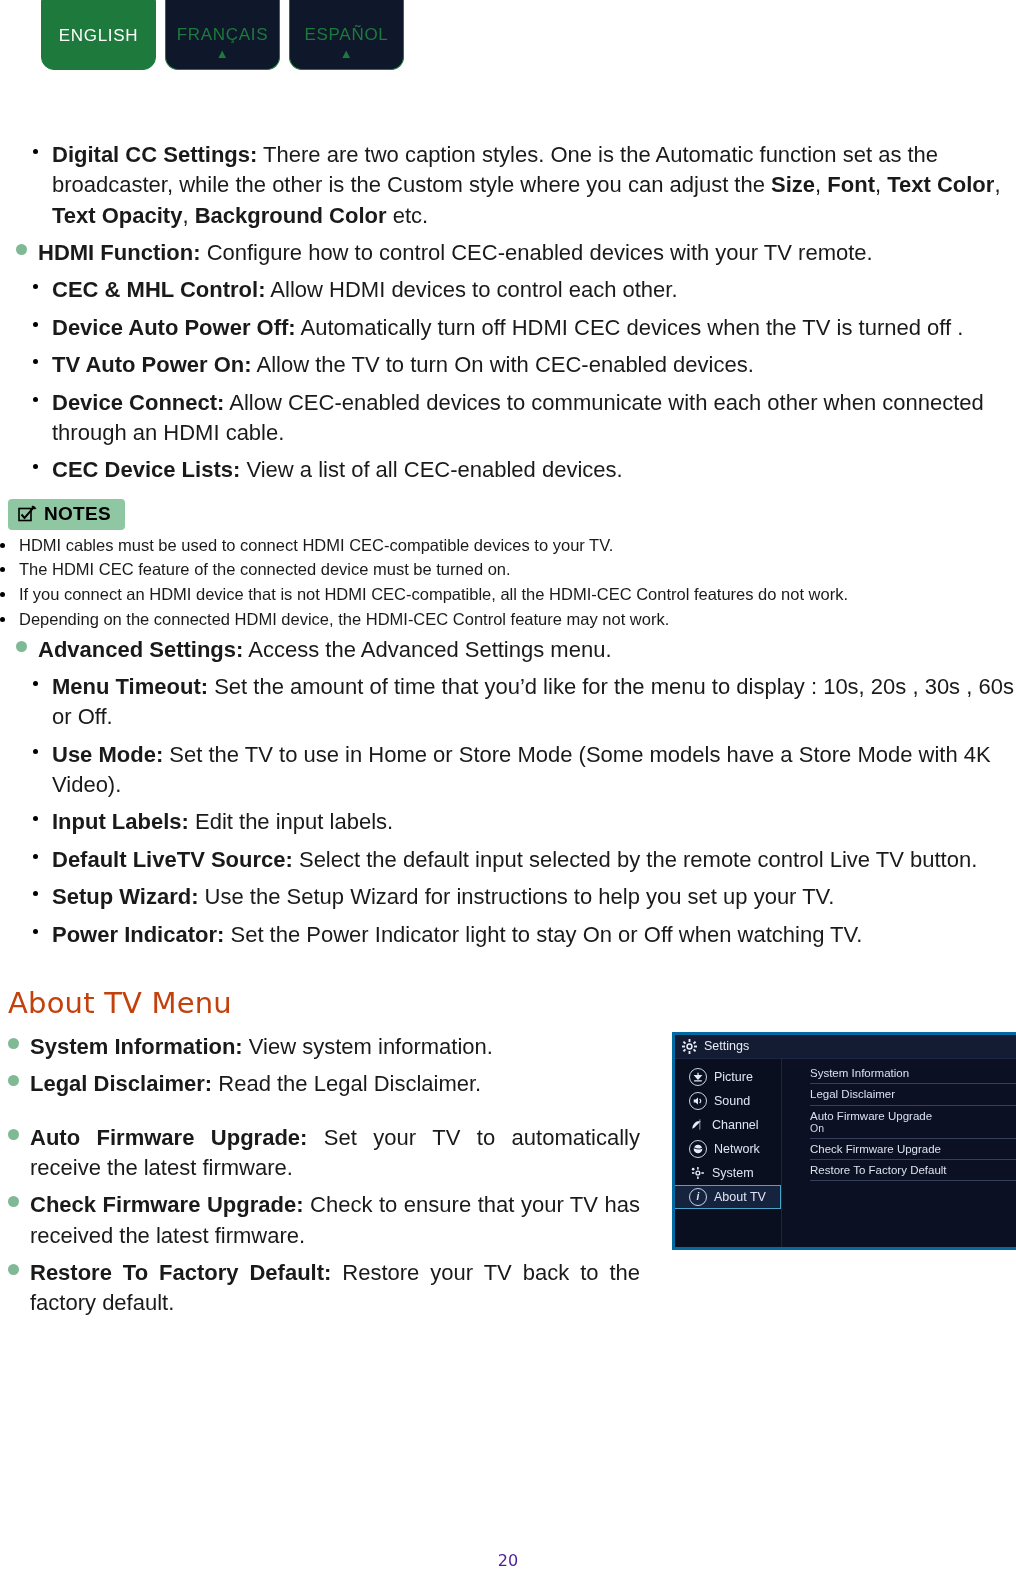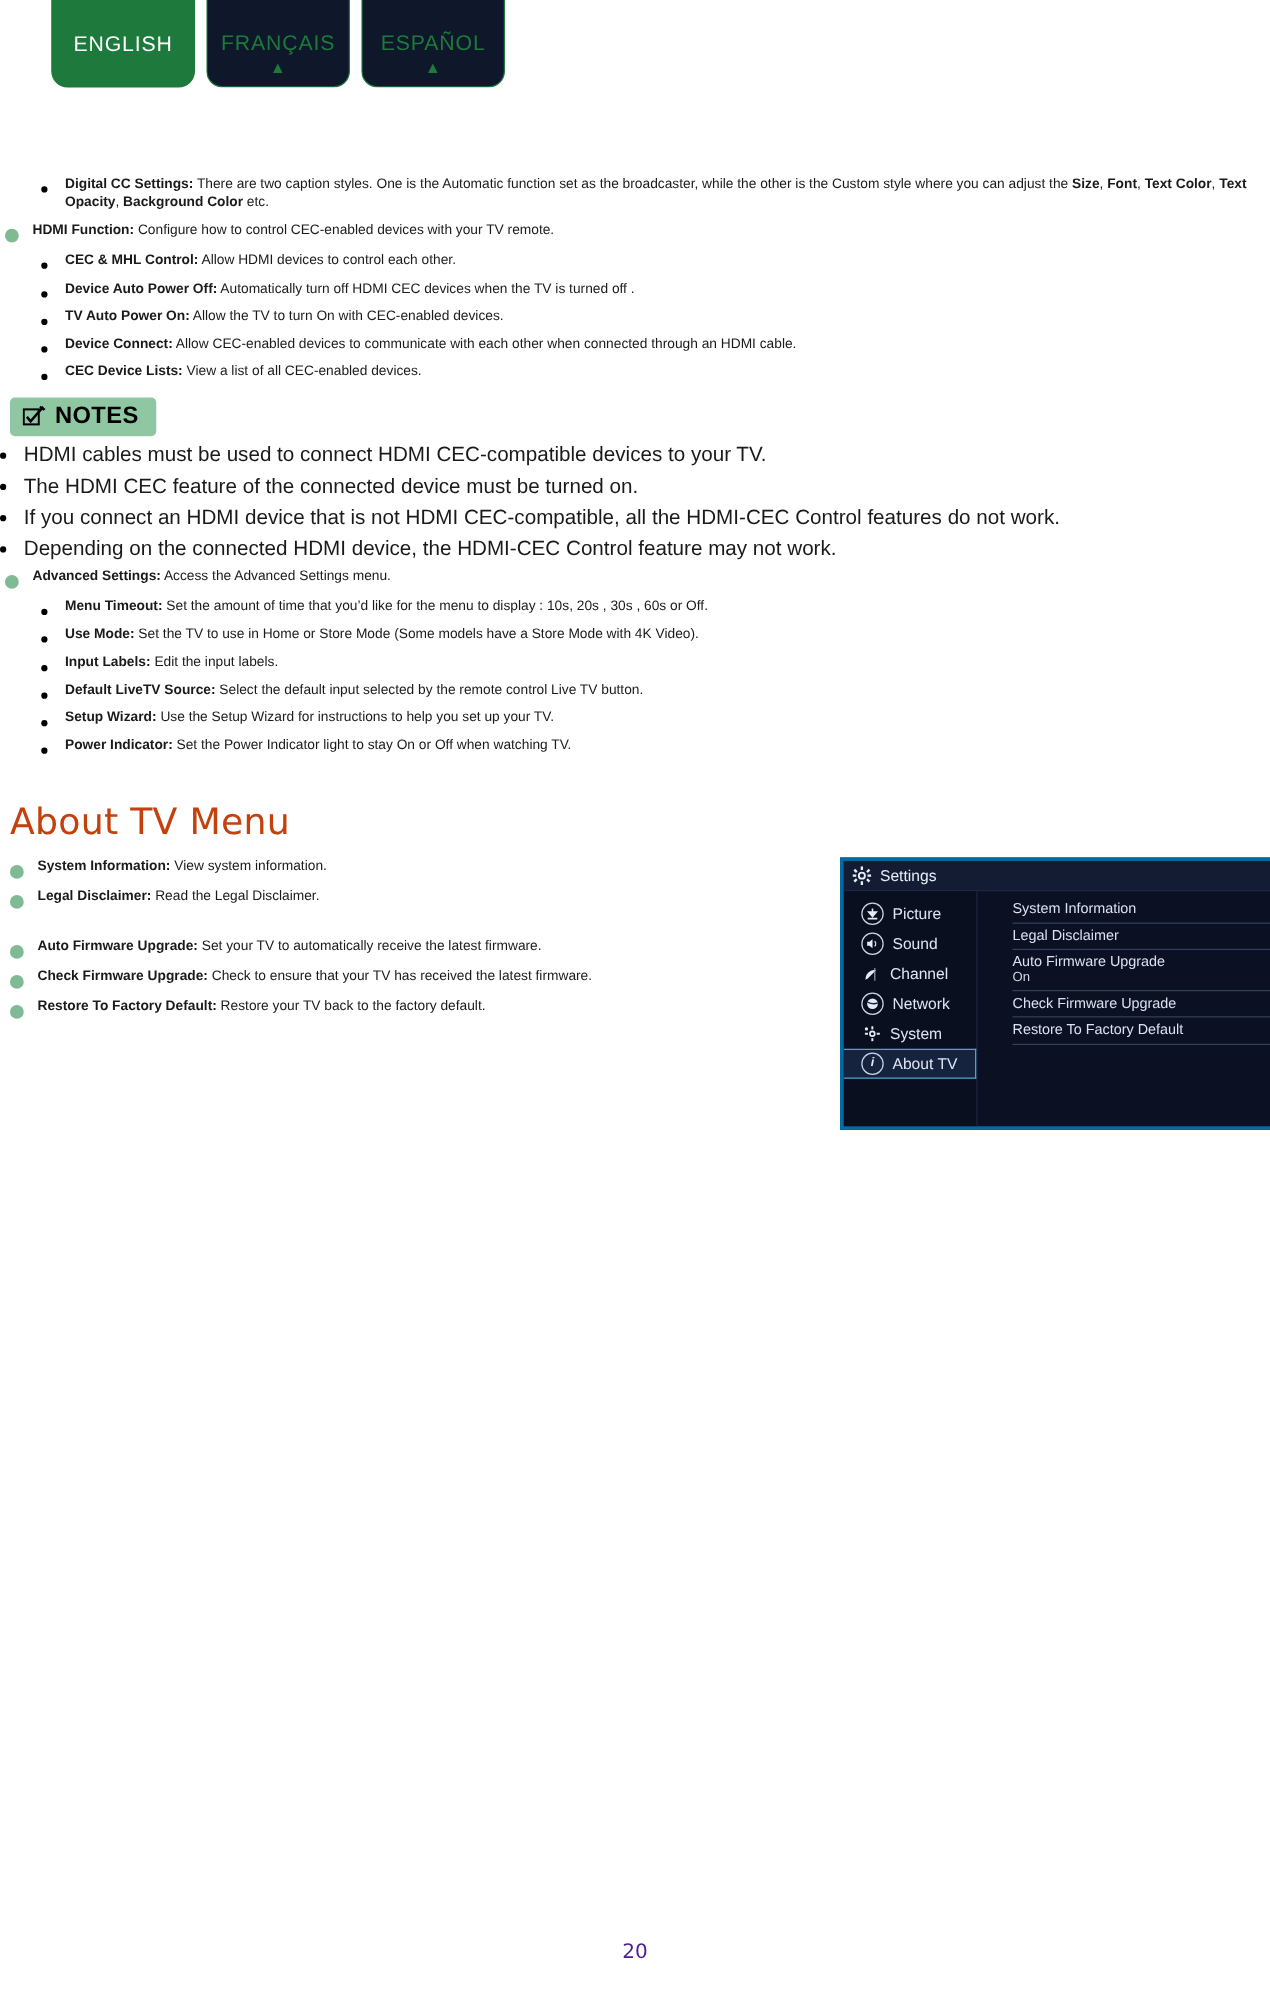--- a/index.html
+++ b/index.html
@@ -65,28 +65,28 @@
   .content {
     position: absolute;
     top: 140px;
     left: 0;
     width: 1016px;
   }
 
   .row {
     display: flex;
     align-items: flex-start;
-    font-size: 11px;
+    font-size: 22px;
     color: #1a1a1a;
     line-height: 1.38;
   }
 
   
   .lvl1 {
-    padding-left: 4px;
+    padding-left: 16px;
     margin-bottom: 7px;
   }
   .lvl1 > .bullet-g {
     flex: 0 0 auto;
     width: 11px;
     height: 11px;
     border-radius: 50%;
     background: #7fba95;
     margin-top: 6px;
     margin-right: 11px;

